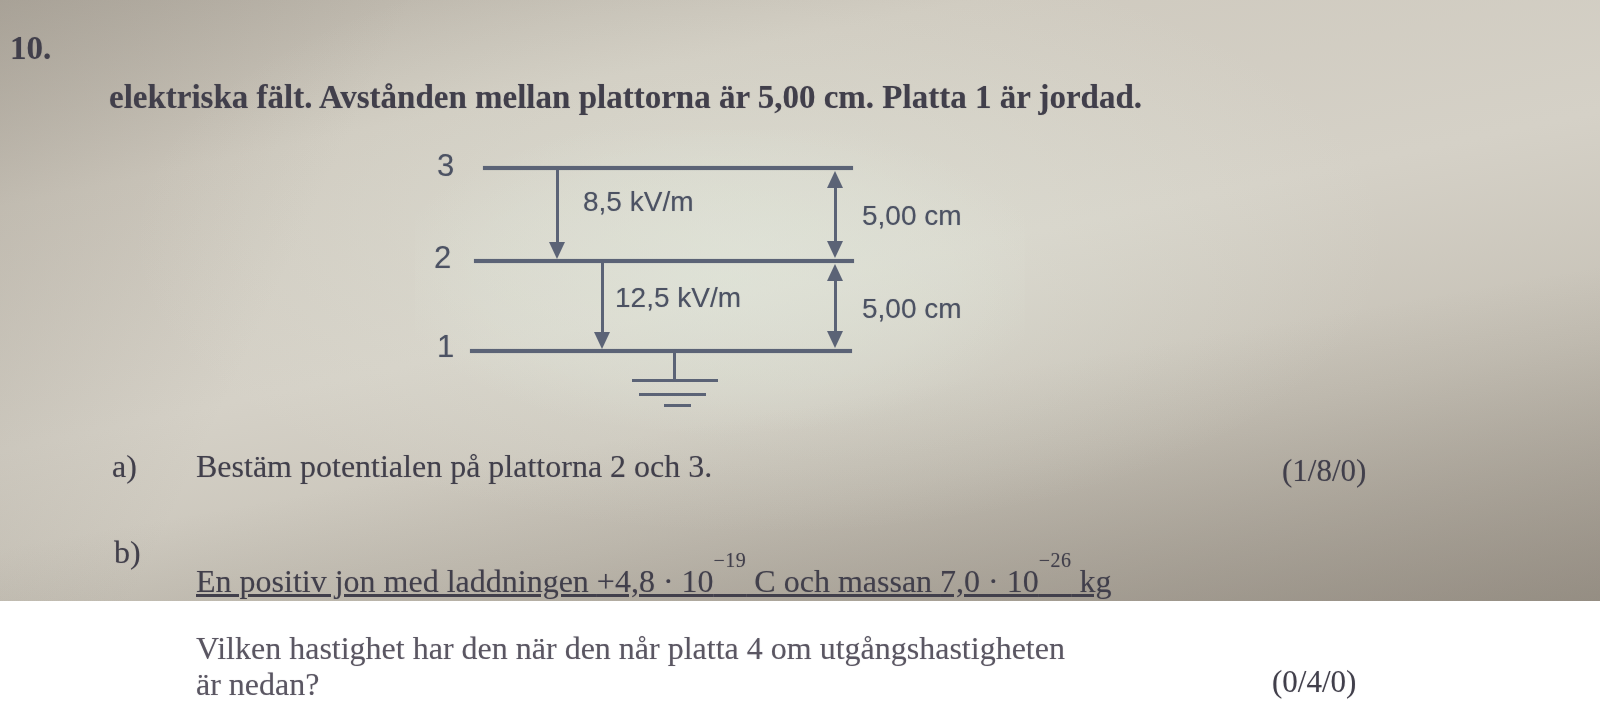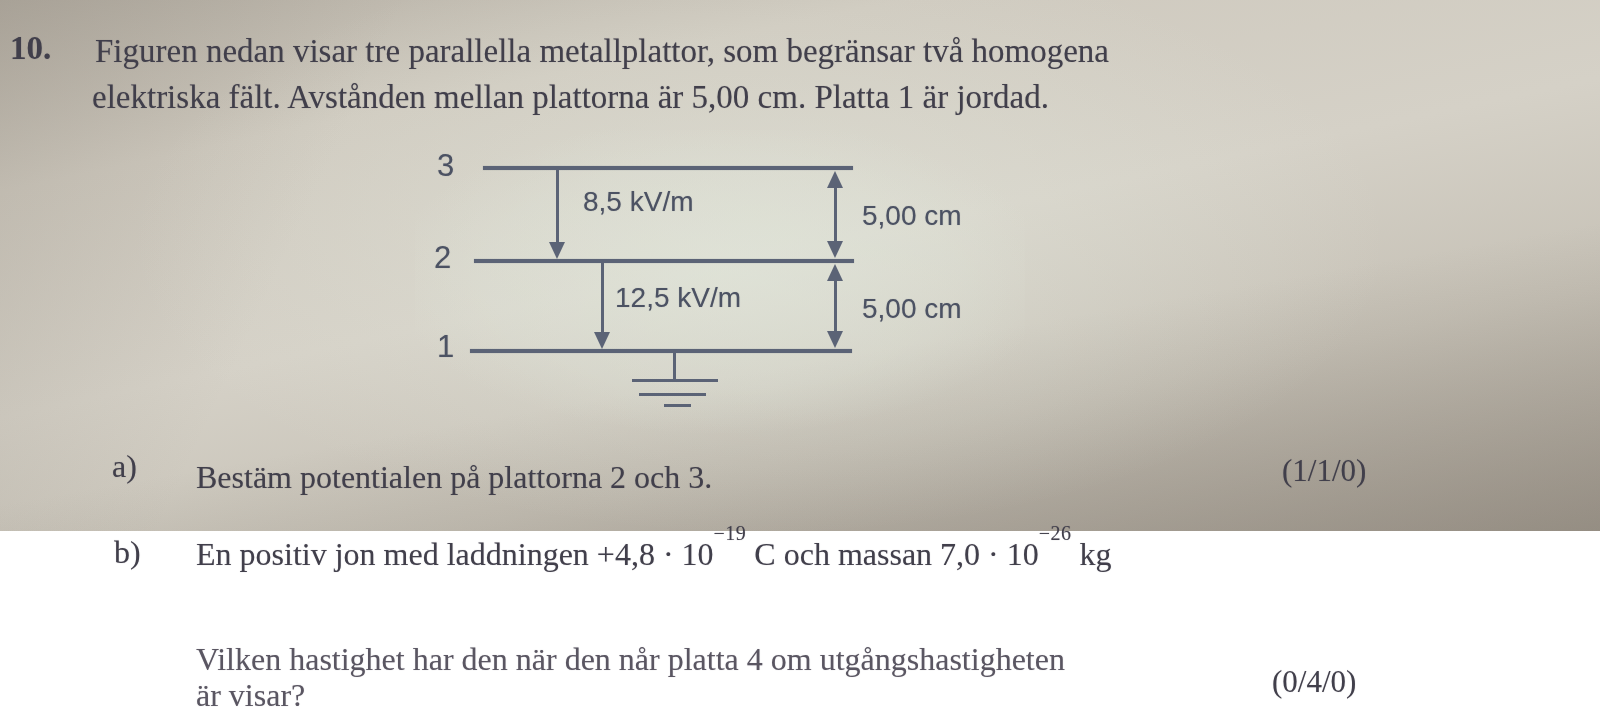--- a/index.html
+++ b/index.html
@@ -3,36 +3,36 @@
 <meta charset="utf-8">
 <style>
   html, body { margin: 0; padding: 0; }
   body {
     width: 1600px; height: 719px;
     font-family: "Liberation Serif", serif;
     overflow: hidden;
   }
   #page {
     position: relative;
-    width: 1600px; height: 531px;
+    width: 1600px; height: 601px;
     background:
       radial-gradient(ellipse 900px 420px at 760px 240px, rgba(226,229,218,0.55), rgba(226,229,218,0) 70%),
       linear-gradient(115deg, rgba(140,132,122,0.28) 0%, rgba(140,132,122,0) 22%),
       linear-gradient(350deg, rgba(120,112,102,0.42) 0%, rgba(120,112,102,0) 38%),
       linear-gradient(168deg, #b3ada2 0%, #cfcabf 22%, #d5d1c7 48%, #c6c1b6 72%, #aaa398 100%);
   }
   .abs { position: absolute; }
 
   
   .ink { color: #413f4b; text-shadow: 0 0 1px rgba(65,63,75,0.35); }
   .ink-soft { color: #5a5662; text-shadow: 0 0 1px rgba(90,86,98,0.35); }
   .stmt { font-size: 33px; line-height: 46px; white-space: nowrap; }
   .qnum { font-weight: bold; font-size: 33px; }
   .part-label { font-size: 32px; }
-  .part-text { font-size: 32px; white-space: nowrap; margin-top: 11px; }
+  .part-text { font-size: 32px; white-space: nowrap; }
   .points { font-size: 31px; }
   sup.exp {
     font-size: 20px;
     position: relative; top: -13px;
     letter-spacing: 0.5px;
   }
 
   
   .fig-backdrop {
     background: radial-gradient(ellipse 55% 52% at 50% 48%, rgba(225,231,219,0.55), rgba(225,231,219,0.25) 70%, rgba(225,231,219,0) 100%);
@@ -55,22 +55,21 @@
     border-bottom: 17px solid #5b6376;
   }
   .gline { height: 3px; background: #5b6376; }
 </style>
 </head>
 <body>
 
 <div id="page">
 
   <div class="abs ink qnum" style="left:10px; top:30px;">10.</div>
-  <div class="abs ink stmt" style="left:95px; top:28px;">Figuren nedan visar tre parallella metallplattor, som begränsar två homogena</div>
-  <div class="abs ink stmt" style="left:92px; top:74px;">elektriska fält. Avstånden mellan plattorna är 5,00 cm. Platta 1 är jordad.</div>
+  <div class="abs ink stmt" style="left:109px; top:74px;font-weight:bold;">elektriska fält. Avstånden mellan plattorna är 5,00 cm. Platta 1 är jordad.</div>
 
   <div class="abs fig-backdrop" style="left:415px; top:130px; width:610px; height:305px;"></div>
 
   <div class="abs fig-sans plate-label" style="left:437px; top:148px;">3</div>
   <div class="abs fig-sans plate-label" style="left:434px; top:240px;">2</div>
   <div class="abs fig-sans plate-label" style="left:437px; top:329px;">1</div>
 
   <div class="abs plate-line" style="left:483px; top:166px; width:370px;"></div>
   <div class="abs plate-line" style="left:474px; top:259px; width:380px;"></div>
   <div class="abs plate-line" style="left:470px; top:349px; width:382px;"></div>
@@ -103,23 +102,23 @@
 
   <div class="abs" style="left:631px; top:349px; width:90px; height:60px;">
     <div class="vline abs" style="left:42px; top:0; height:31px;"></div>
     <div class="gline abs" style="left:1px;  top:30px; width:86px;"></div>
     <div class="gline abs" style="left:8px;  top:44px; width:67px;"></div>
     <div class="gline abs" style="left:33px; top:55px; width:27px;"></div>
   </div>
 
   <div class="abs ink part-label" style="left:112px; top:448px;">a)</div>
   <div class="abs ink part-text" style="left:196px; top:448px;">Bestäm potentialen på plattorna 2 och 3.</div>
-  <div class="abs ink points" style="left:1282px; top:453px;">(1/1/0)</div>
+  <div class="abs ink points" style="left:1282px; top:453px;">(1/8/0)</div>
 
   <div class="abs ink part-label" style="left:114px; top:534px;">b)</div>
-  <div class="abs ink part-text" style="left:196px; top:524px;">
+  <div class="abs ink part-text" style="left:196px; top:562px;text-decoration:underline;">
     <span>En positiv jon med laddningen </span><span>+4,8 · 10</span><sup class="exp">−19</sup><span> C  och massan  </span><span>7,0 · 10</span><sup class="exp">−26</sup><span> kg</span>
   </div>
   <div class="abs ink-soft part-text" style="left:196px; top:630px;">Vilken hastighet har den när den når platta 4 om utgångshastigheten</div>
-  <div class="abs ink-soft part-text" style="left:196px; top:666px;">är visar?</div>
+  <div class="abs ink-soft part-text" style="left:196px; top:666px;">är nedan?</div>
   <div class="abs ink points" style="left:1272px; top:664px;">(0/4/0)</div>
 
 </div>
 
 </body></html>

